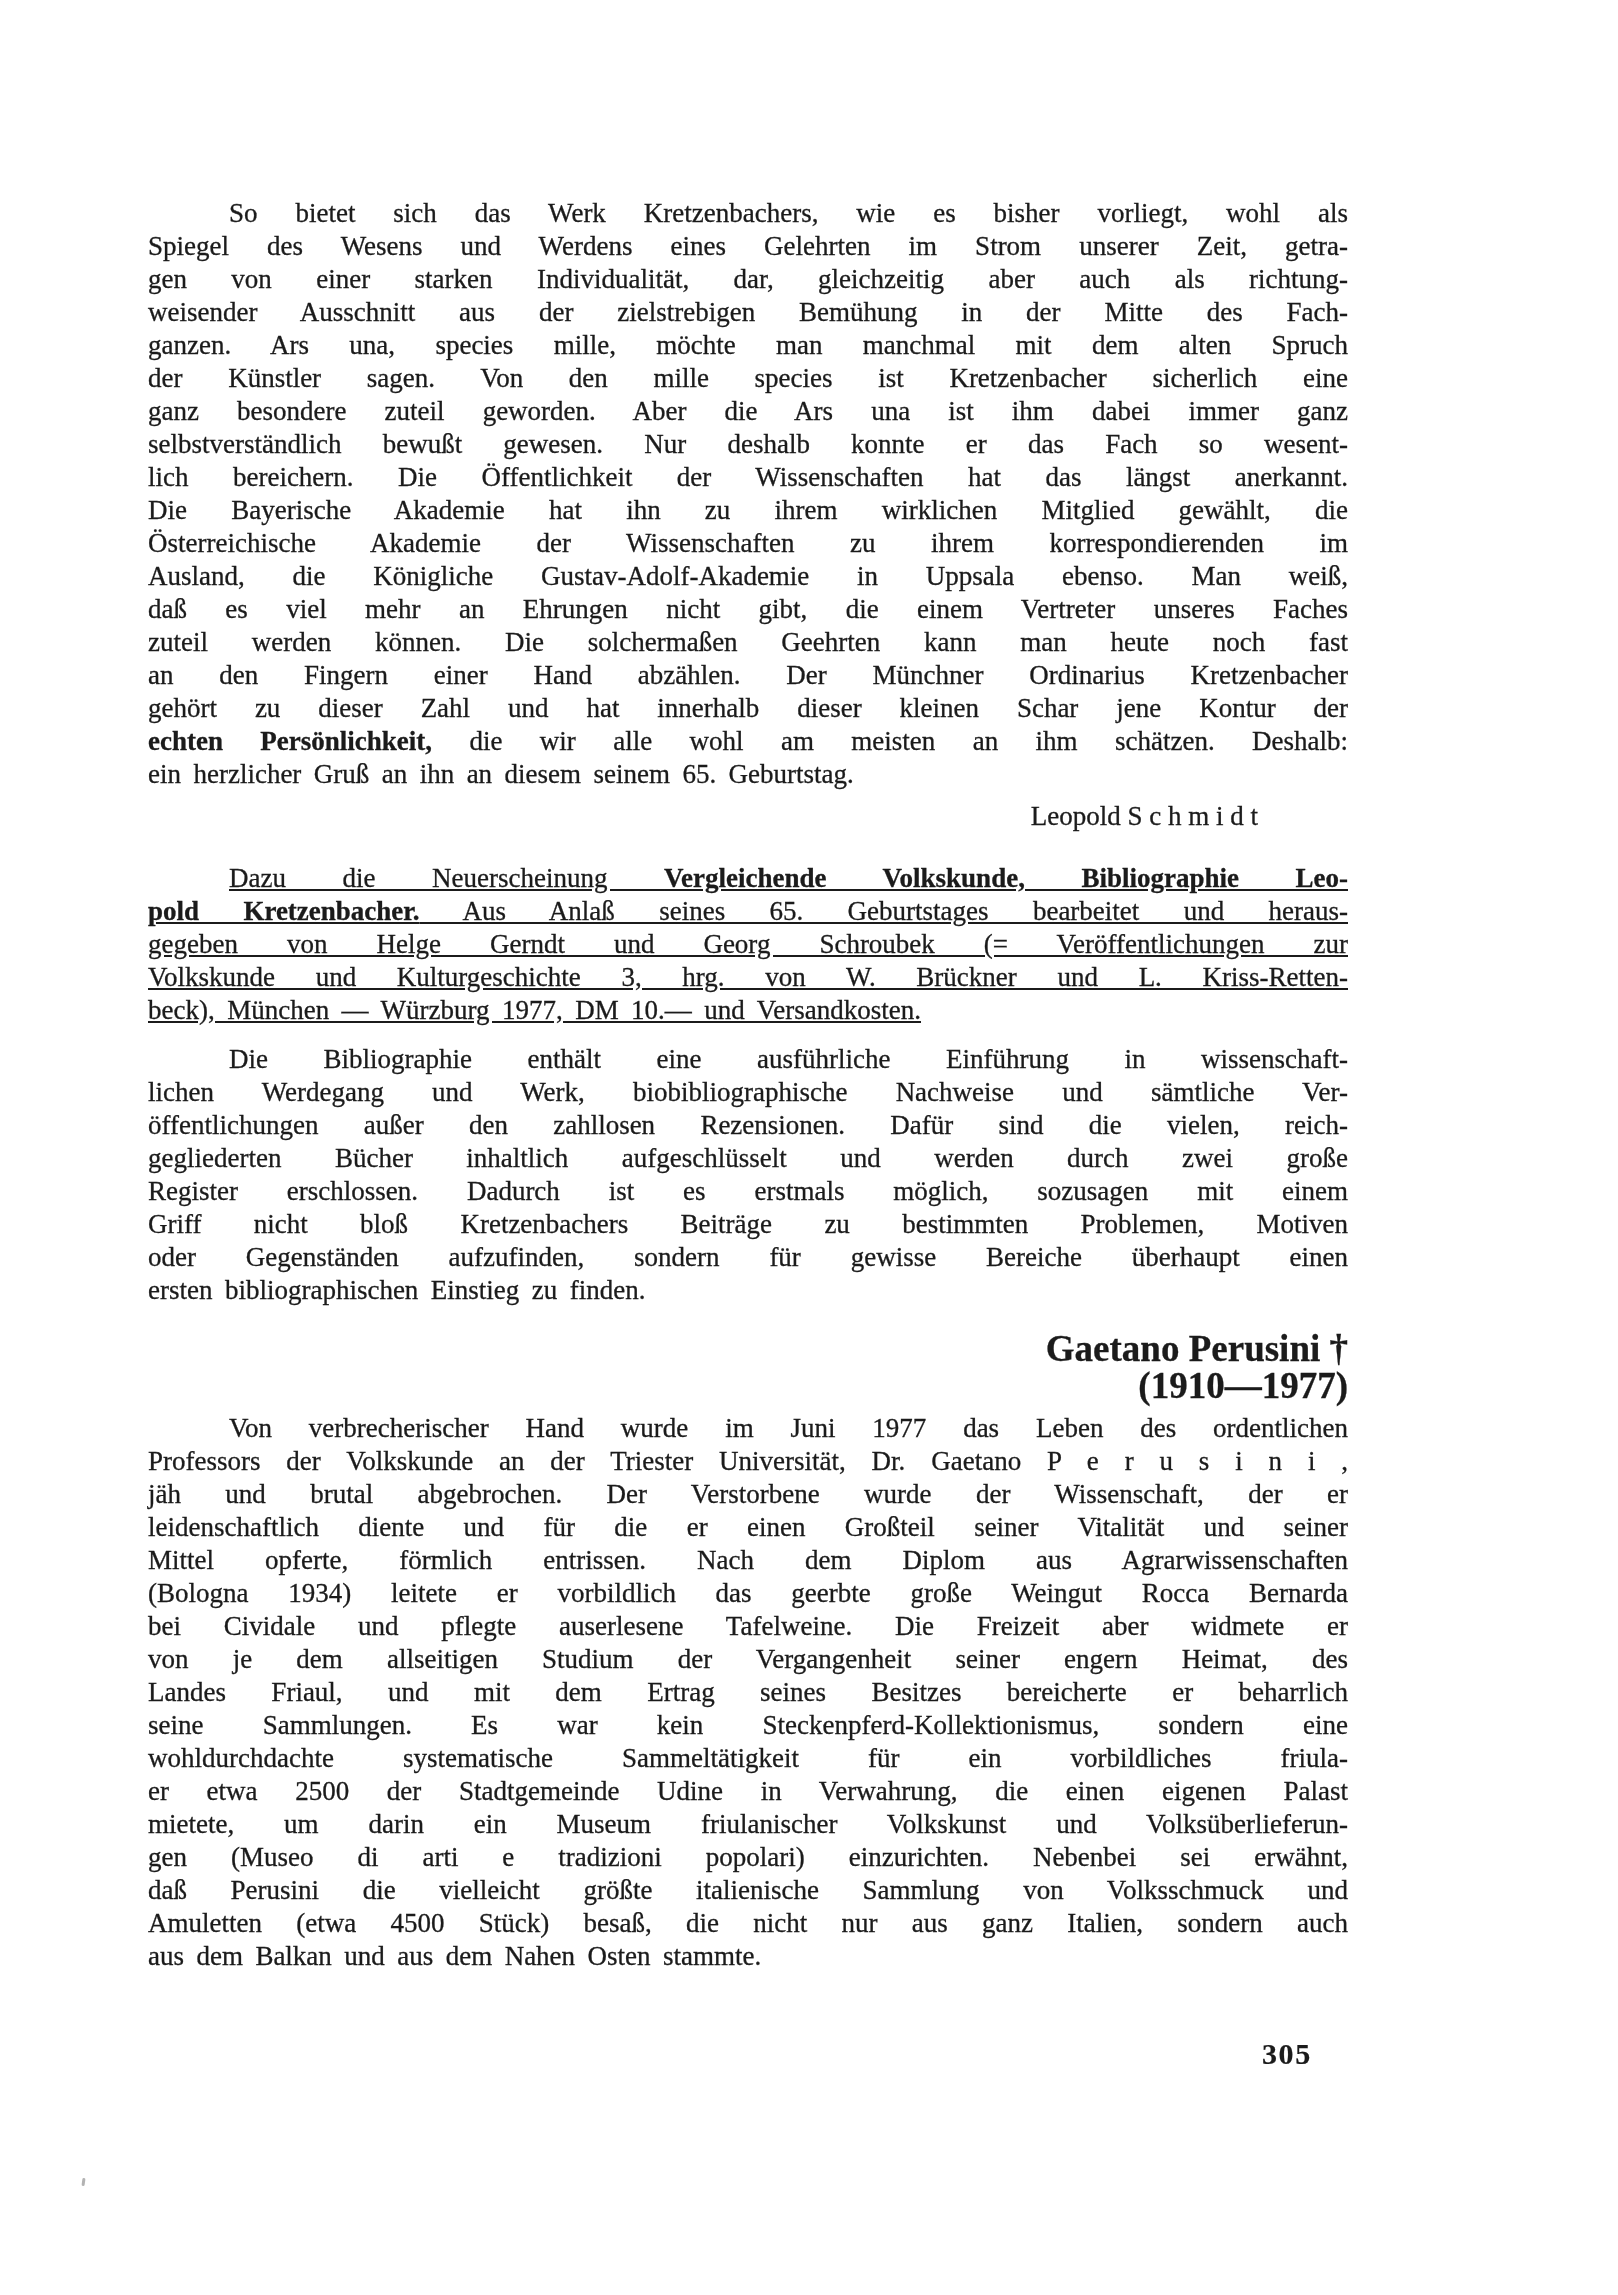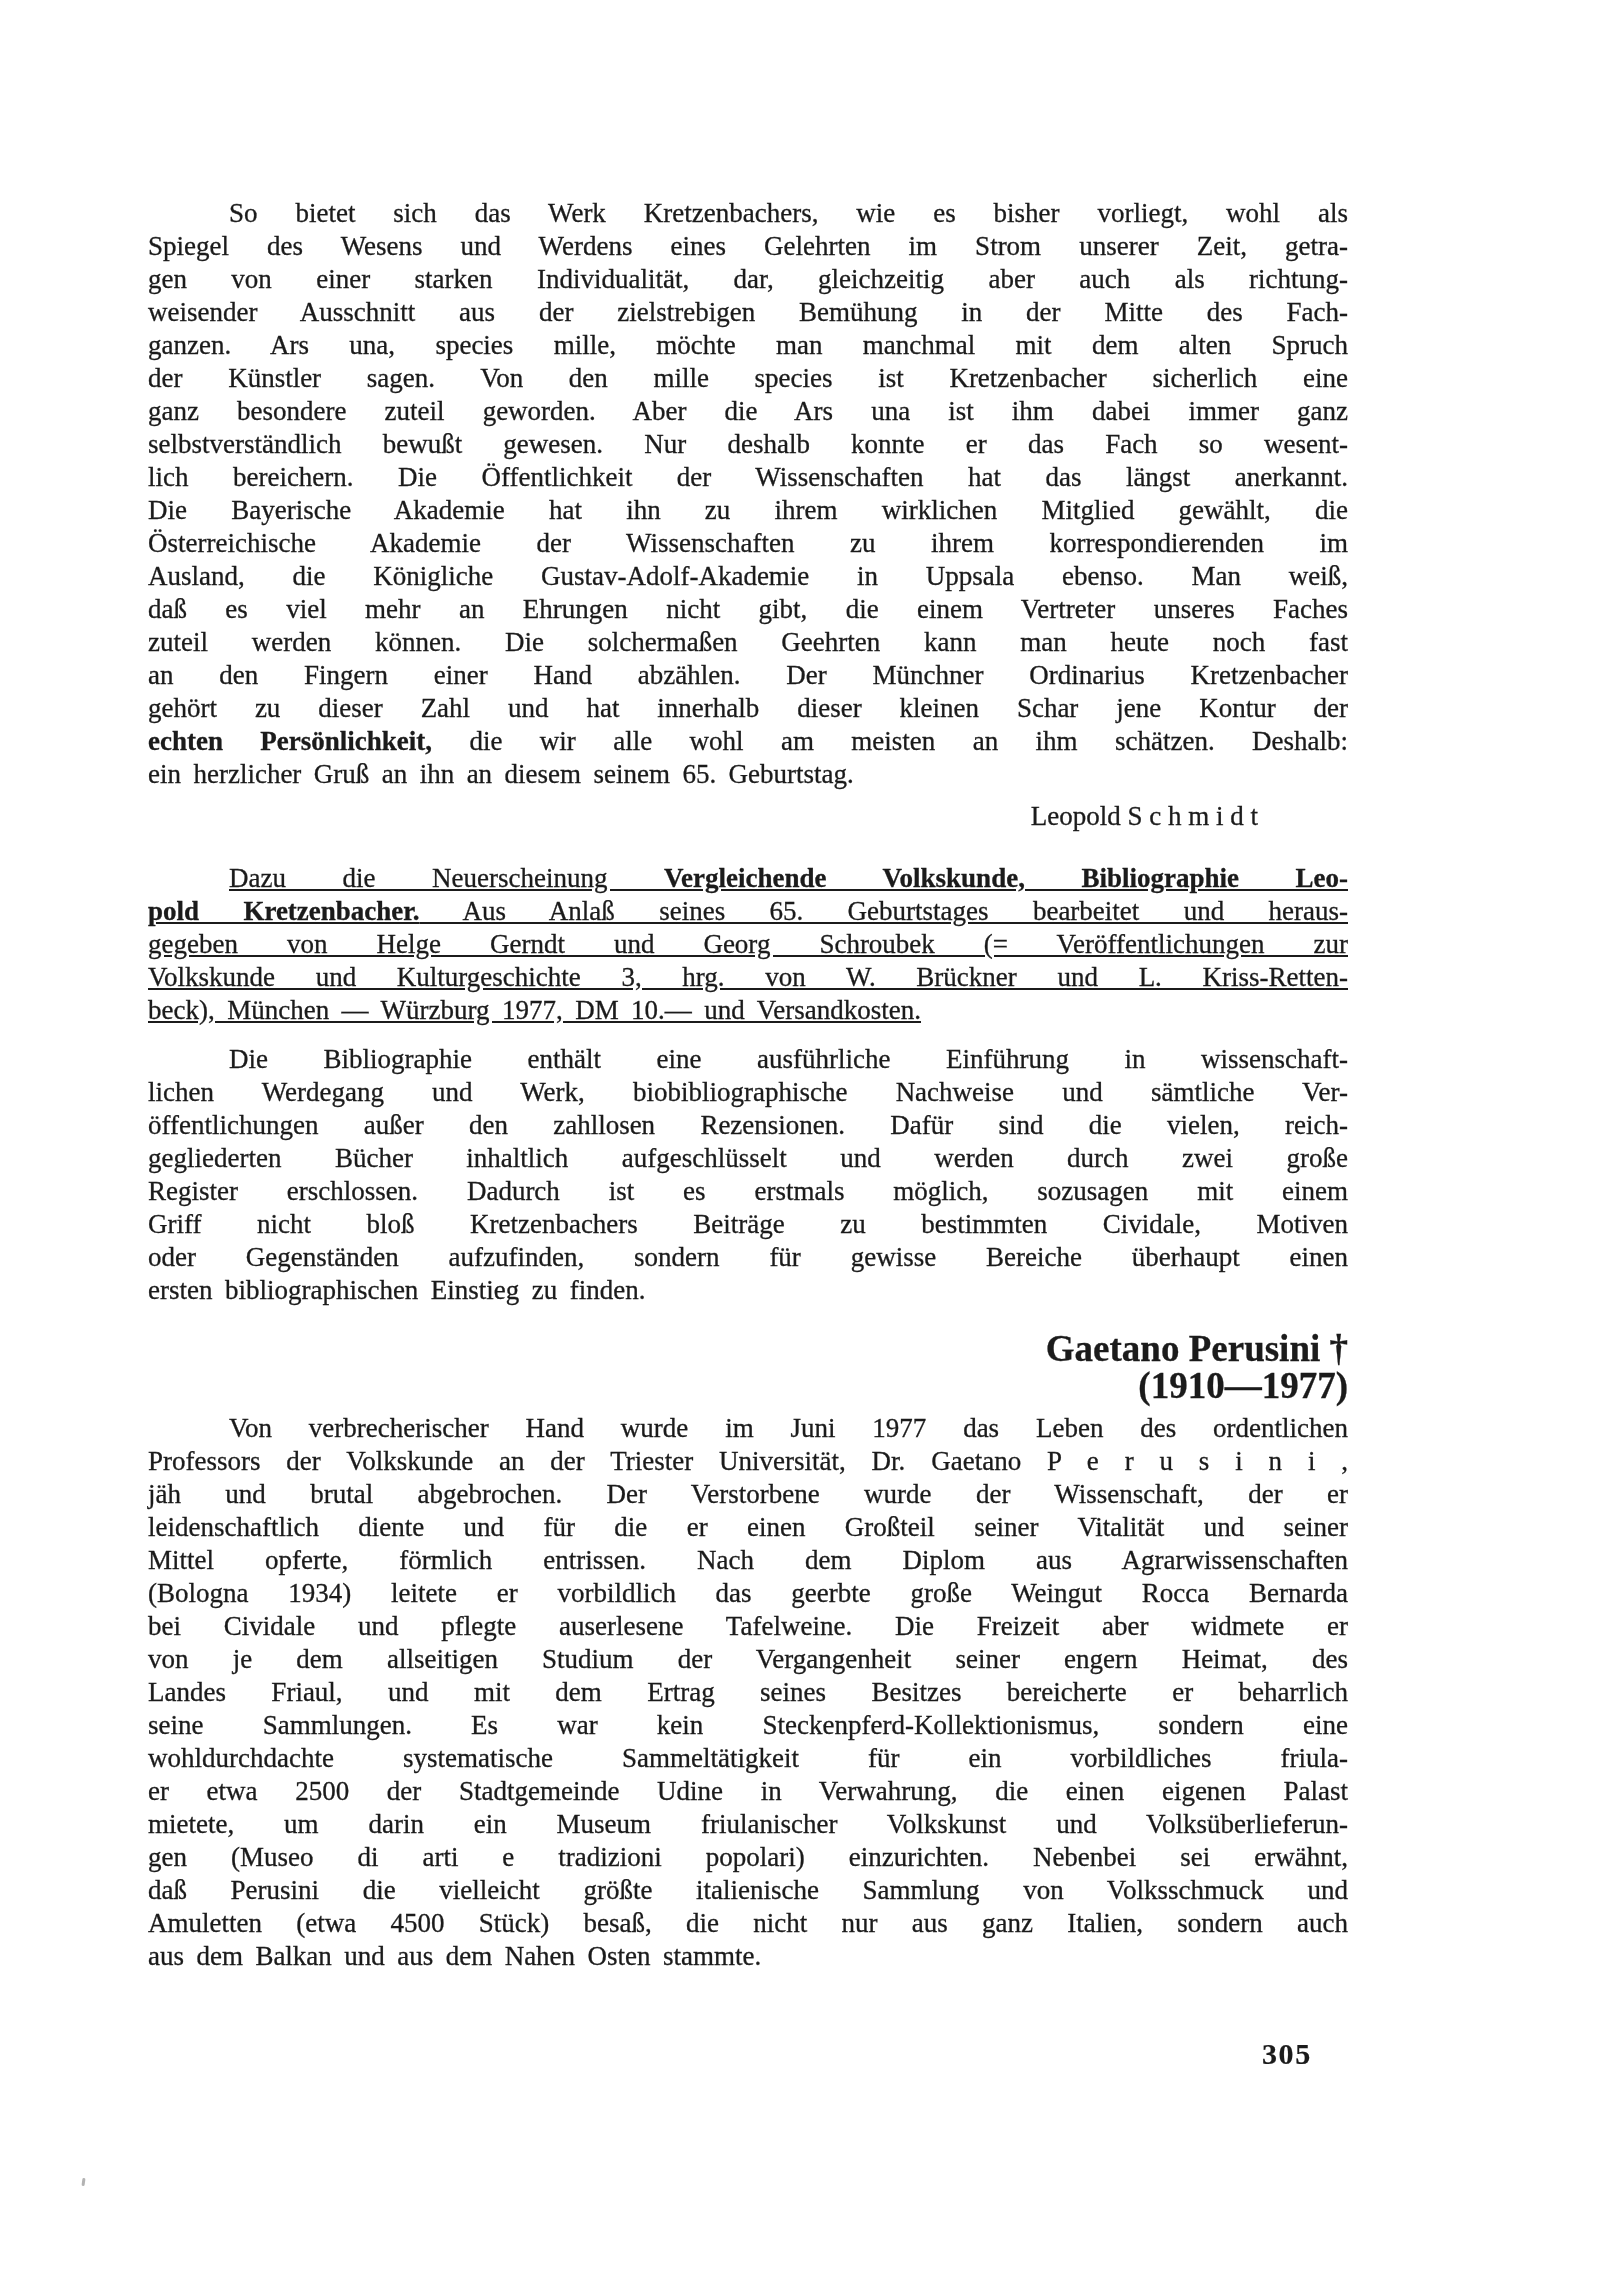--- a/index.html
+++ b/index.html
@@ -108,21 +108,21 @@
         <div class="line"><span>Volkskunde und Kulturgeschichte 3, hrg. von W. Brückner und L. Kriss-Retten-</span></div>
         <div class="line flush"><span>beck), München — Würzburg 1977, DM 10.— und Versandkosten.</span></div>
       </div>
 
     <div class="para p3">
         <div class="line indent"><span>Die Bibliographie enthält eine ausführliche Einführung in wissenschaft-</span></div>
         <div class="line"><span>lichen Werdegang und Werk, biobibliographische Nachweise und sämtliche Ver-</span></div>
         <div class="line"><span>öffentlichungen außer den zahllosen Rezensionen. Dafür sind die vielen, reich-</span></div>
         <div class="line"><span>gegliederten Bücher inhaltlich aufgeschlüsselt und werden durch zwei große</span></div>
         <div class="line"><span>Register erschlossen. Dadurch ist es erstmals möglich, sozusagen mit einem</span></div>
-        <div class="line"><span>Griff nicht bloß Kretzenbachers Beiträge zu bestimmten Cividale, Motiven</span></div>
+        <div class="line"><span>Griff nicht bloß Kretzenbachers Beiträge zu bestimmten Problemen, Motiven</span></div>
         <div class="line"><span>oder Gegenständen aufzufinden, sondern für gewisse Bereiche überhaupt einen</span></div>
         <div class="line flush"><span>ersten bibliographischen Einstieg zu finden.</span></div>
       </div>
 
     <div class="heading">
       <div>Gaetano Perusini †</div>
       <div>(1910—1977)</div>
     </div>
 
     <div class="para p4">

